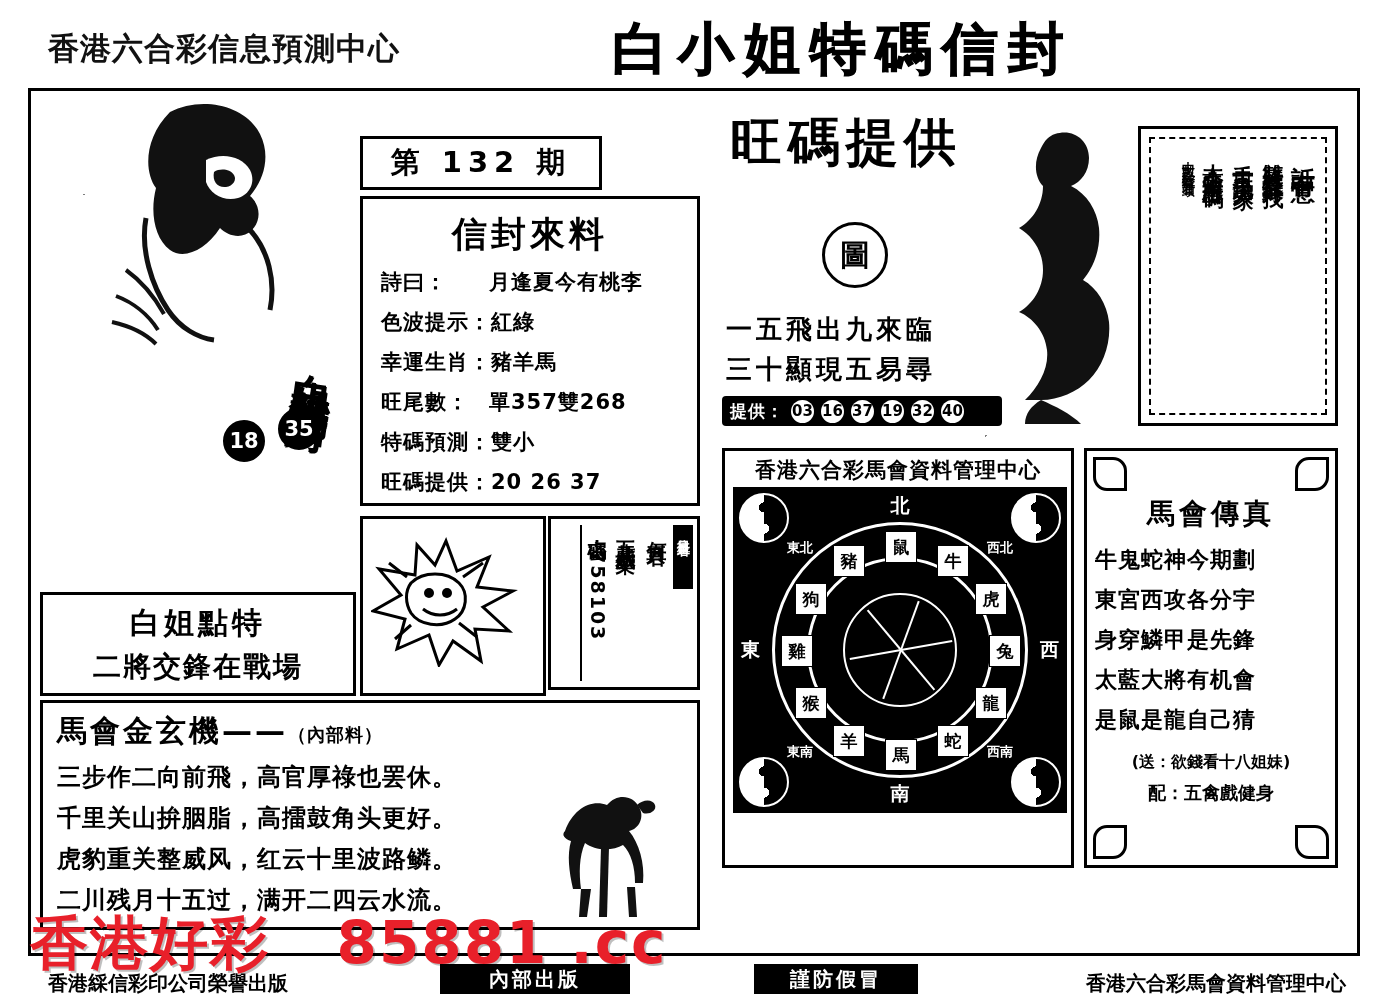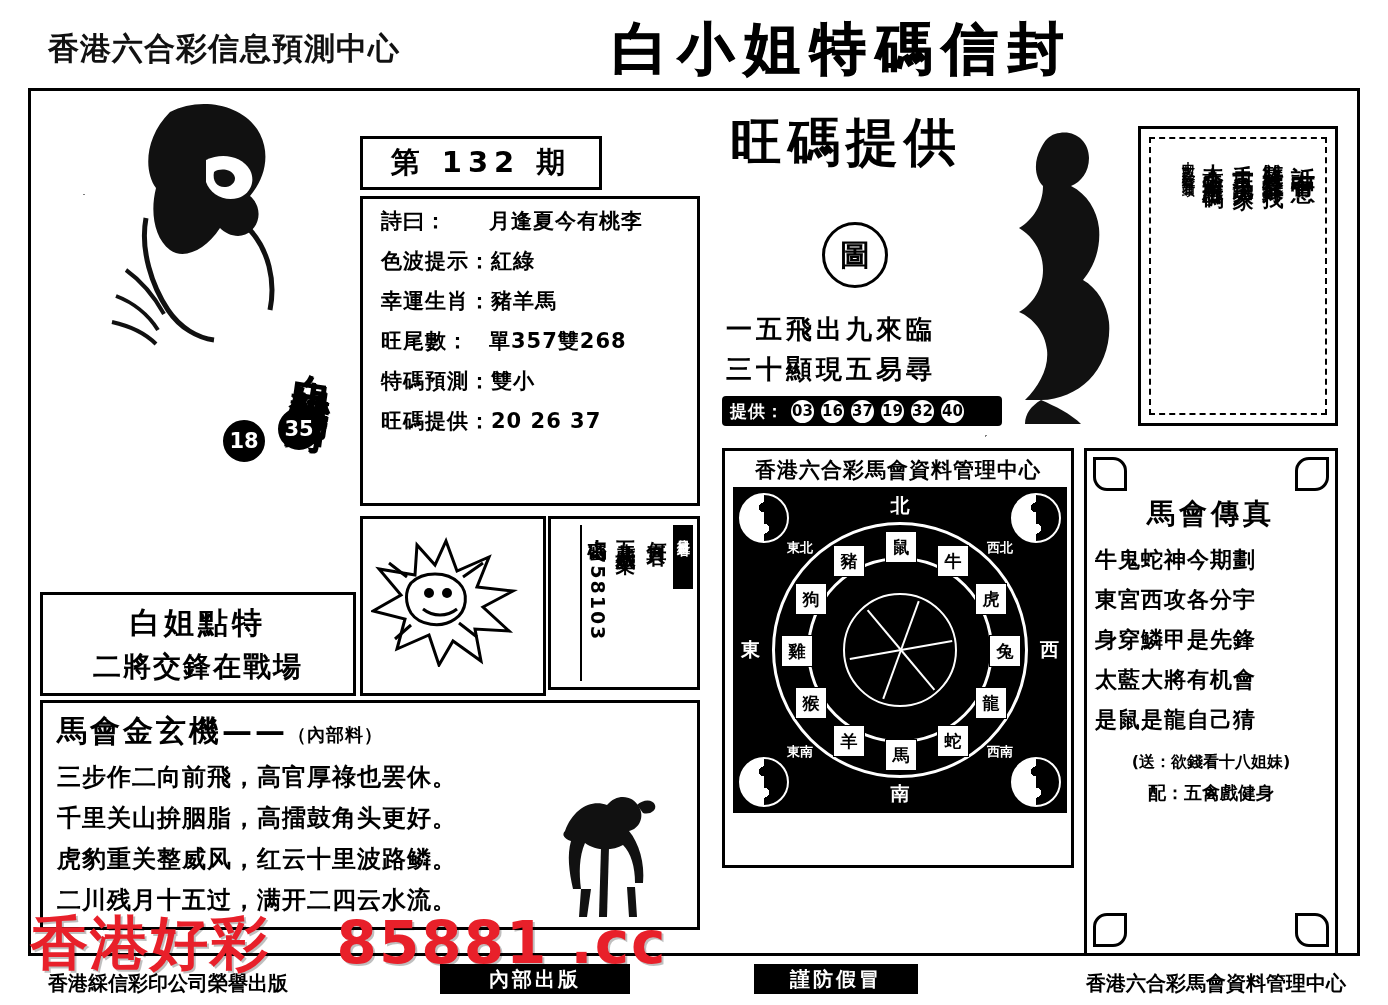--- a/index.html
+++ b/index.html
@@ -268,21 +268,21 @@
     background:#fff;color:#000;border:1px solid #000;
     display:flex;align-items:center;justify-content:center;
     font-size:17px;font-weight:bold;
   }
   .spoke{
     position:absolute;left:50%;top:50%;width:2px;height:52px;
     background:#fff;transform-origin:top center;
   }
   
   .fax{
-    position:absolute;left:1084px;top:448px;width:254px;height:508px;
+    position:absolute;left:1084px;top:448px;width:254px;height:420px;
     border:3px solid #000;background:#fff;box-sizing:border-box;
     padding:10px 8px;
   }
   .fax-orn{
     position:absolute;width:28px;height:28px;border:3px solid #000;
     border-radius:0 14px 0 14px;
   }
   .fax-orn.a{left:6px;top:6px;}
   .fax-orn.b{right:6px;top:6px;transform:scaleX(-1);}
   .fax-orn.c{left:6px;bottom:6px;transform:scaleY(-1);}
@@ -358,20 +358,21 @@
     </svg>
     <div class="vert-title">白小姐特碼信封</div>
     <div class="ball b1">18</div>
     <div class="ball b2">35</div>
 
   </div>
 
   <div class="issue">第 132 期</div>
 
   <div class="letter-box">
+    <div class="letter-title">信封來料</div>
     <div class="lrow"><span class="lab">詩曰：</span><span>月逢夏今有桃李</span></div>
     <div class="lrow"><span class="lab">色波提示：</span><span>紅綠</span></div>
     <div class="lrow"><span class="lab">幸運生肖：</span><span>豬羊馬</span></div>
     <div class="lrow"><span class="lab">旺尾數：</span><span>單357雙268</span></div>
     <div class="lrow"><span class="lab">特碼預測：</span><span>雙小</span></div>
     <div class="lrow"><span class="lab">旺碼提供：</span><span>20  26  37</span></div>
   </div>
 
   <div class="dian-box">
     <div class="dian-1">白姐點特</div>

